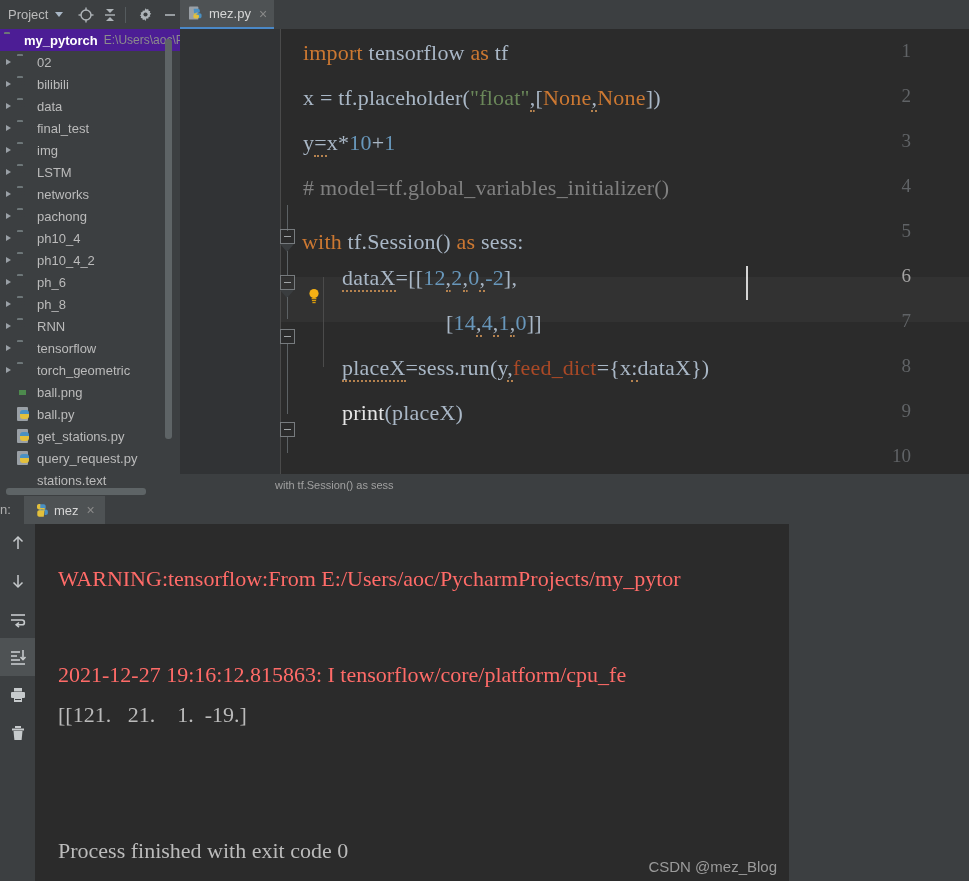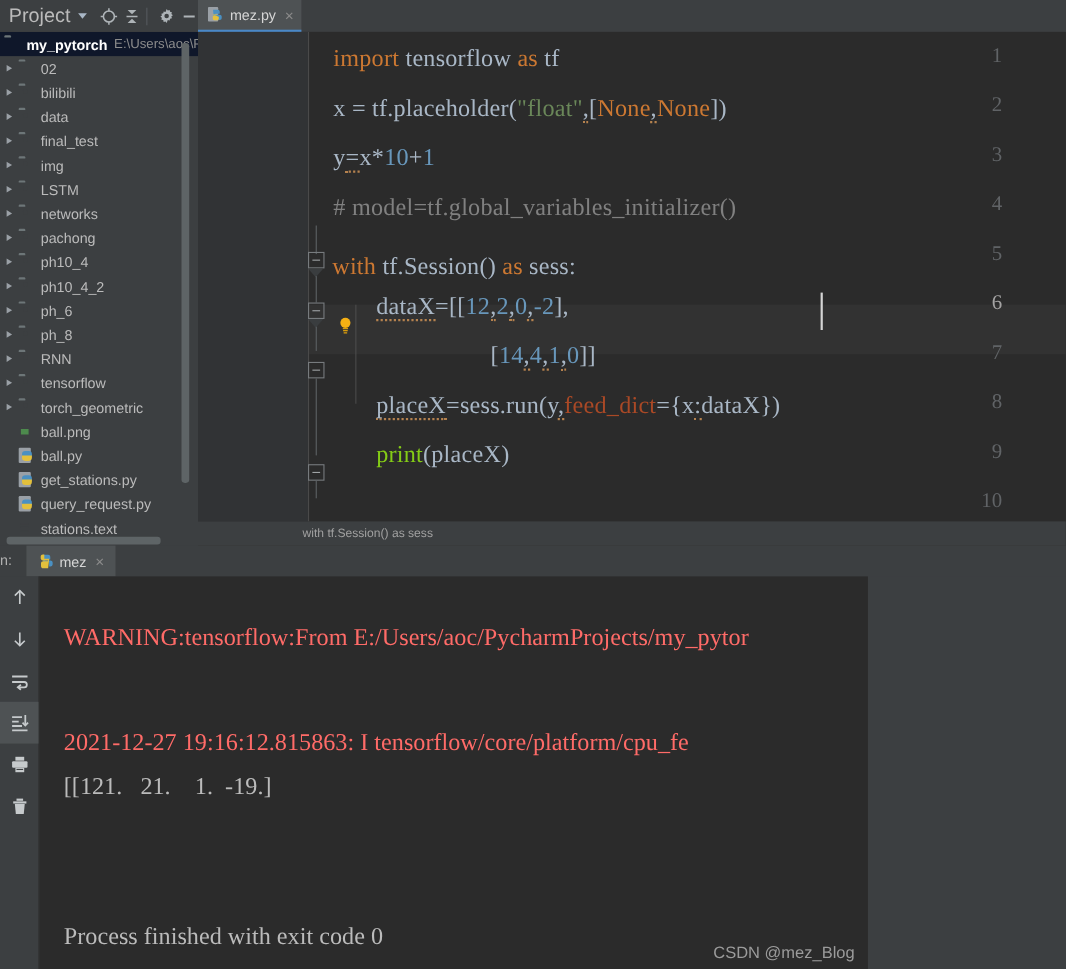--- a/index.html
+++ b/index.html
@@ -7,39 +7,39 @@
     width:969px;height:881px;overflow:hidden;
     background:#3c3f41;
     font-family:"Liberation Sans", sans-serif;
     -webkit-font-smoothing:antialiased;
   }
   .app{position:relative;width:969px;height:881px;}
 
   
   .topbar{position:absolute;left:0;top:0;width:969px;height:29px;background:#3c3f41;}
   .proj-tool{position:absolute;left:0;top:0;width:180px;height:29px;display:flex;align-items:center;}
-  .proj-label{color:#bbbbbb;font-size:18px;margin-left:8px;}
+  .proj-label{color:#bbbbbb;font-size:13px;margin-left:8px;}
   .caret-down{width:0;height:0;border-left:4px solid transparent;border-right:4px solid transparent;border-top:5px solid #a9b7c6;margin-left:7px;}
   .tb-icon{width:22px;height:22px;display:flex;align-items:center;justify-content:center;margin-left:4px;}
   .tb-sep{width:1px;height:16px;background:#555b5e;margin:0 5px;}
 
   
   .tabbar{position:absolute;left:180px;top:0;width:789px;height:29px;background:#3c3f41;}
   .tab{position:absolute;left:0;top:0;height:29px;display:flex;align-items:center;padding:0 7px 0 9px;
        background:#4e5254;box-sizing:border-box;}
   .tab.active{border-bottom:2px solid #4a88c7;text-align:center;}
   .tab-ico{width:15px;height:15px;position:relative;margin-right:5px;}
   .tab-label{color:#d6d6d6;font-size:13px;}
   .tab-close{color:#8a8a8a;font-size:14px;margin-left:8px;line-height:1;}
 
   
   .sidebar{position:absolute;left:0;top:29px;width:180px;height:467px;background:#3c3f41;overflow:hidden;}
   .tree{position:absolute;left:0;top:0;width:180px;}
   .trow{height:22px;display:flex;align-items:center;white-space:nowrap;padding-left:2px;}
-  .trow.root{background:#0f172a;}
+  .trow.root{background:#4c1d95;}
   .arrow{width:13px;height:22px;display:flex;align-items:center;justify-content:center;flex:0 0 13px;}
   .arrow i{width:0;height:0;border-top:3.5px solid transparent;border-bottom:3.5px solid transparent;border-left:5px solid #9aa0a6;display:block;}
   .tname{color:#bbbbbb;font-size:13px;margin-left:5px;}
   .tname.b{font-weight:bold;color:#ffffff;}
   .tpath{color:#8c8c8c;font-size:12px;margin-left:6px;}
   .ico{width:15px;height:14px;flex:0 0 15px;position:relative;margin-left:2px;}
   
   .fold{width:14px;height:11px;background:#6d7678;border-radius:1px;position:relative;top:1px;}
   .fold:before{content:"";position:absolute;left:0;top:-2px;width:6px;height:2px;background:#6d7678;border-radius:1px 1px 0 0;}
   .fold.dot:after{content:"";position:absolute;left:4px;top:3px;width:4px;height:4px;background:#3c3f41;border-radius:1px;}
@@ -66,21 +66,21 @@
   .gut-divider{position:absolute;left:100px;top:0;width:1px;height:445px;background:#4a4a4a;}
   .curline{position:absolute;left:100px;width:689px;height:45px;background:#323232;}
   .code{position:absolute;left:100px;top:0;width:689px;height:445px;}
   .cl{position:absolute;left:23px;white-space:pre;font-size:22px;
       font-family:"Liberation Serif","DejaVu Serif",serif;letter-spacing:0.2px;}
   .kw{color:#cc7832;}
   .pl{color:#a9b7c6;}
   .num{color:#6897bb;}
   .str{color:#6a8759;}
   .cm{color:#808080;}
-  .bi{color:#84cc16;}
+  .bi{color:#e5e5e5;}
   .kwarg{color:#aa4926;}
   .wv{border-bottom:2px dotted #b5824f;}
   .caret{position:absolute;width:2px;background:#d4d4d4;}
   .bulb{position:absolute;width:11px;height:15px;}
   .fold-m{position:absolute;width:15px;height:15px;border:1px solid #777b7e;box-sizing:border-box;}
   .fold-m:after{content:"";position:absolute;left:3px;top:6px;width:7px;height:1px;background:#a0a4a6;}
   .fold-line{position:absolute;width:1px;background:#5c6164;}
   .tri-d{position:absolute;width:0;height:0;border-left:7px solid transparent;border-right:7px solid transparent;border-top:8px solid #3a3d3f;}
   .tri-d:before{content:"";position:absolute;left:-7px;top:-8px;width:0;height:0;border-left:7px solid transparent;border-right:7px solid transparent;border-top:8px solid transparent;}
   .indent-guide{position:absolute;width:1px;background:#4b4b4b;}

